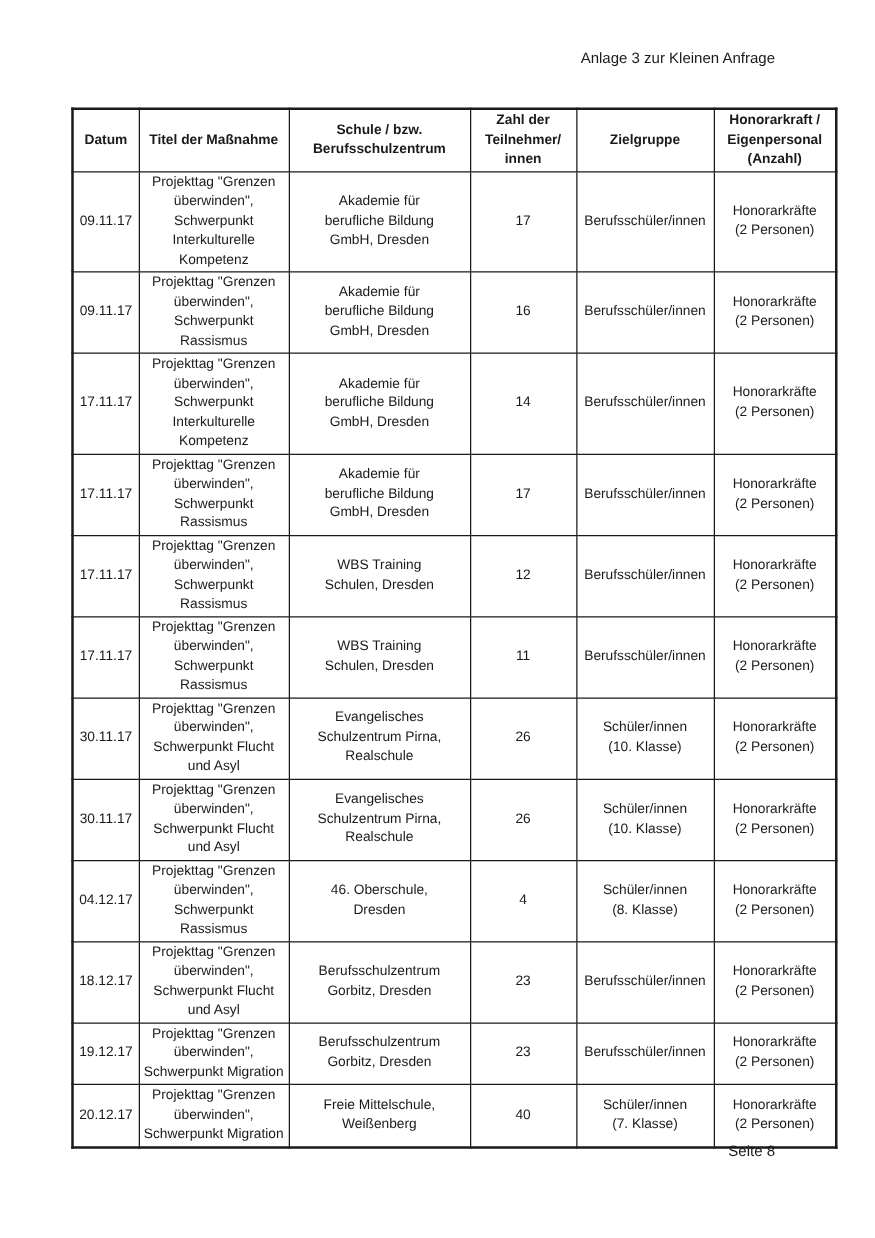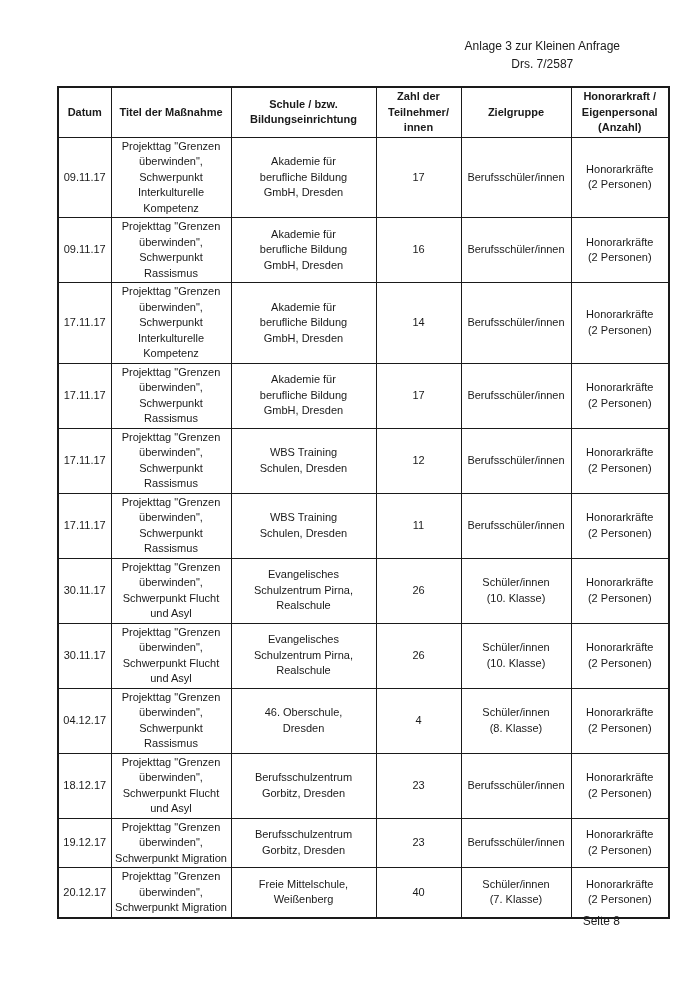--- a/index.html
+++ b/index.html
@@ -6,21 +6,21 @@
   body {
     width:700px; height:990px;
     background:#ffffff;
     position:relative;
     font-family:"Liberation Sans", sans-serif;
     color:#1a1a1a;
     overflow:hidden;
   }
   .page-header {
     position:absolute; top:37px; right:80px;
-    text-align:center; font-size:12px; line-height:18px;
+    text-align:right; font-size:12px; line-height:18px;
   }
   .measures-table {
     position:absolute; left:57px; top:86px;
     width:611px;
     border-collapse:collapse; table-layout:fixed;
     border:2px solid #1a1a1a;
   }
   .measures-table th, .measures-table td {
     border:1px solid #1a1a1a;
     text-align:center; vertical-align:middle;
@@ -34,38 +34,37 @@
     position:absolute; top:914px; right:80px;
     font-size:12px;
     text-align:center;
   }
 </style>
 </head>
 <body>
 
 <div class="page-header">
   <div>Anlage 3 zur Kleinen Anfrage</div>
-  <div>Drs. 7/2587</div>
 </div>
 
 <table class="measures-table">
   <colgroup>
     <col style="width:53px">
     <col style="width:120px">
     <col style="width:145px">
     <col style="width:85px">
     <col style="width:110px">
     <col style="width:98px">
   </colgroup>
   <thead>
     <tr>
       <th>Datum</th>
       <th>Titel der Maßnahme</th>
       <th>Schule / bzw.
-Bildungseinrichtung</th>
+Berufsschulzentrum</th>
       <th>Zahl der
 Teilnehmer/
 innen</th>
       <th>Zielgruppe</th>
       <th>Honorarkraft /
 Eigenpersonal
 (Anzahl)</th>
     </tr>
   </thead>
   <tbody>

